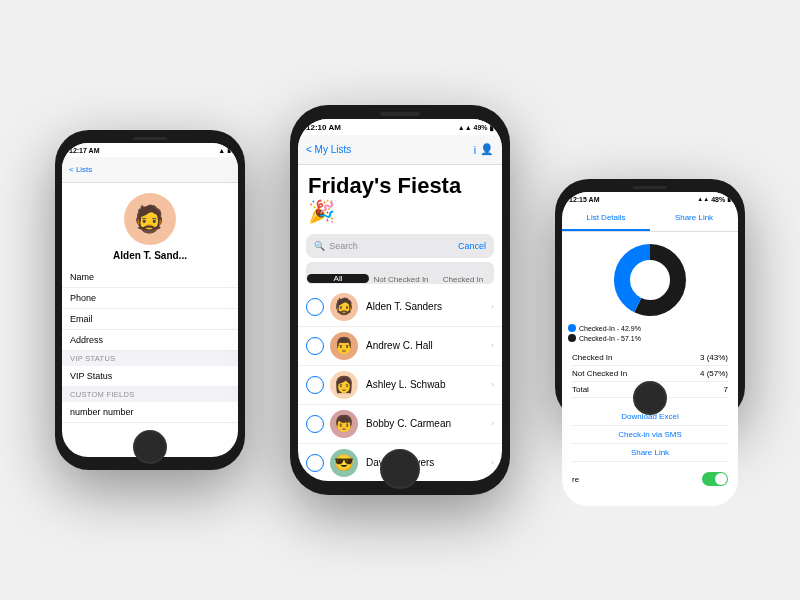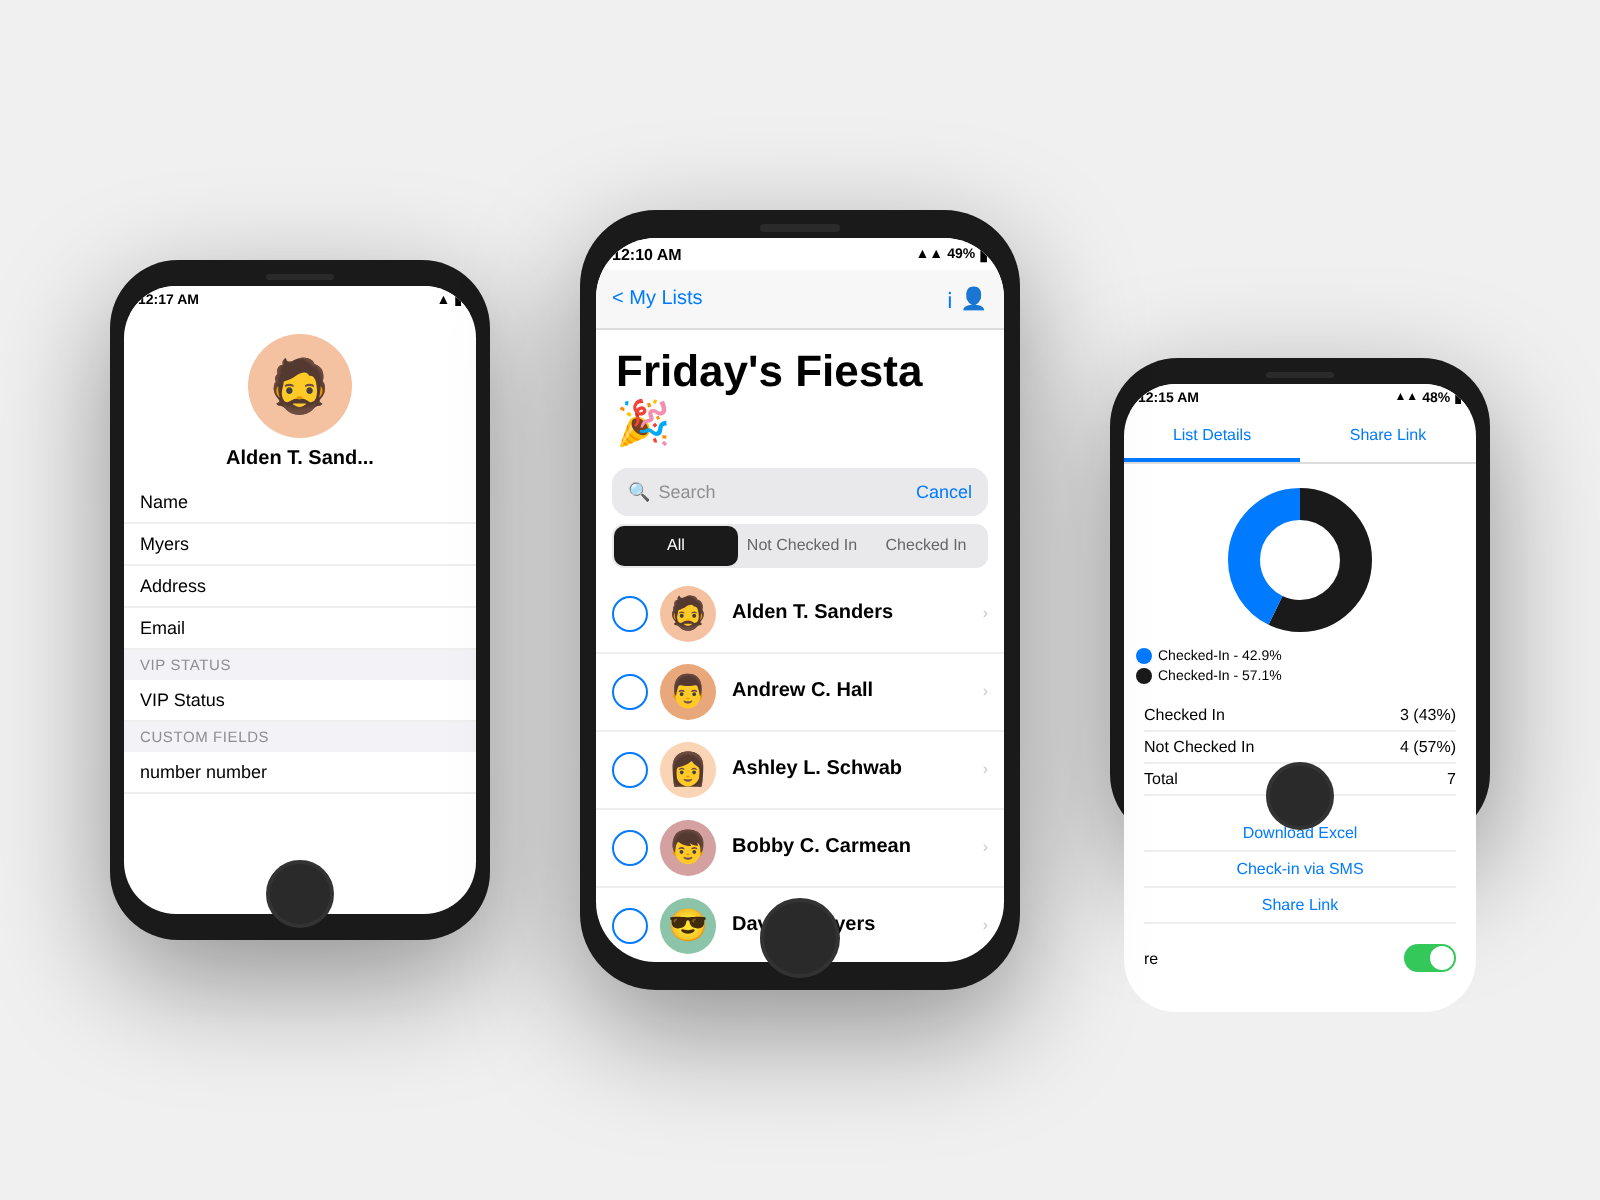--- a/index.html
+++ b/index.html
@@ -207,20 +207,21 @@
       font-size: 9px;
     }
 
     .filter-tabs {
       display: flex;
       margin: 4px 8px;
       background: #e9e9eb;
       border-radius: 6px;
       overflow: hidden;
       height: 22px;
+      align-items: flex-end;
     }
     .filter-tab {
       flex: 1;
       display: flex;
       align-items: center;
       justify-content: center;
       font-size: 8px;
       font-weight: 500;
       color: #666;
     }
@@ -245,21 +246,20 @@
       height: 28px;
       border-radius: 50%;
       margin-right: 8px;
       overflow: hidden;
       flex-shrink: 0;
     }
     .guest-name {
       font-size: 10px;
       color: #000;
       flex: 1;
-      font-weight: bold;
     }
     .guest-checkbox {
       width: 18px;
       height: 18px;
       border-radius: 50%;
       border: 1.5px solid #007AFF;
       margin-right: 6px;
       flex-shrink: 0;
     }
     .chevron {
@@ -398,40 +398,45 @@
     <div class="phone-inner">
 
       <div class="status-bar status-bar-sm">
         <span>12:17 AM</span>
         <div class="status-icons">
           <span>▲</span>
           <span>▮</span>
         </div>
       </div>
 
+      <div class="nav-bar nav-bar-sm">
+        <span class="nav-back nav-back-sm">&lt; Lists</span>
+        <span class="nav-title nav-title-sm"></span>
+        <span style="width:20px;"></span>
+      </div>
 
       <div class="profile-avatar-area">
         <div class="profile-big-avatar">
           <span>🧔</span>
         </div>
         <div class="profile-name">Alden T. Sand...</div>
       </div>
 
       <div class="profile-fields">
         <div class="profile-field">
           <span>Name</span>
         </div>
         <div class="profile-field">
-          <span>Myers</span>
+          <span>Phone</span>
+        </div>
+        <div class="profile-field">
+          <span>Email</span>
         </div>
         <div class="profile-field">
           <span>Address</span>
-        </div>
-        <div class="profile-field">
-          <span>Email</span>
         </div>
         <div class="profile-section-header">VIP STATUS</div>
         <div class="profile-field">
           <span>VIP Status</span>
         </div>
         <div class="profile-section-header">CUSTOM FIELDS</div>
         <div class="profile-field">
           <span>number number</span>
         </div>
       </div>

